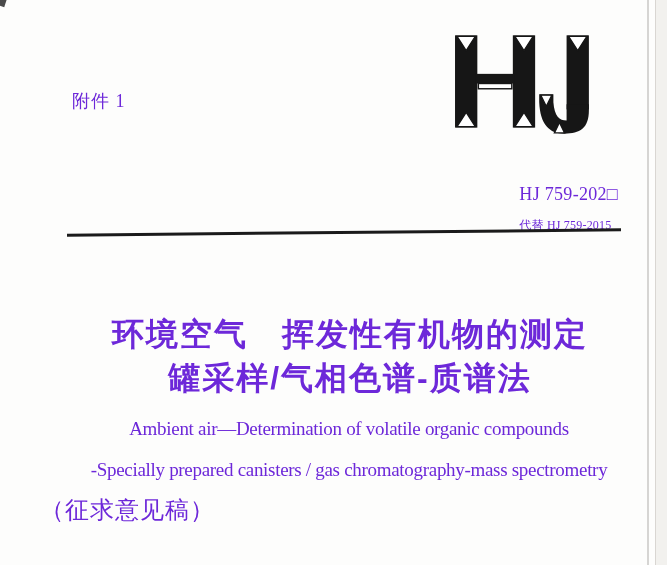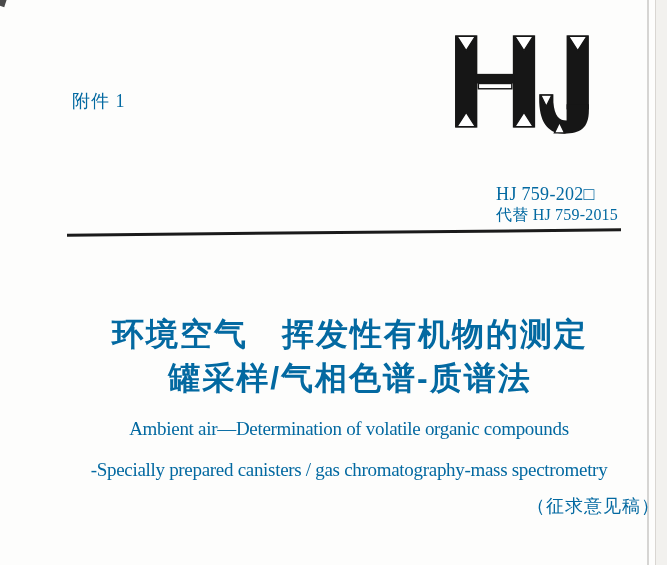--- a/index.html
+++ b/index.html
@@ -1,20 +1,20 @@
 <!DOCTYPE html>
 <html><head>
 <meta charset="utf-8">
 <style>
   html,body { margin:0; padding:0; }
   body { background:#ffffff; }
   .page {
     position:relative; width:667px; height:565px;
     background:#fdfdfc; overflow:hidden;
-    font-family:"Liberation Serif", serif; color:#0369a1;
+    font-family:"Liberation Serif", serif; color:#6d28d9;
   }
   
   .corner-speck {
     position:absolute; left:-3px; top:-4px; width:9px; height:10px;
     background:#4a4a4a; transform:rotate(18deg);
   }
   .scan-edge-line {
     position:absolute; left:647px; top:0; width:2px; height:565px;
     background:#b6b4b0; opacity:.55;
   }
@@ -38,21 +38,21 @@
     text-align:center; white-space:nowrap;
     font-size:31px; font-weight:700; letter-spacing:7px;
     font-family:"Liberation Serif", serif;
   }
   
   .std-num-block {
     position:absolute; right:49px; top:184px; 
     line-height:1.15;
   }
   .std-num { font-size:18px; letter-spacing:.3px; white-space:nowrap; }
-  .std-replaces { font-size:16px; margin-top:1px; letter-spacing:.2px; white-space:nowrap; }
+  .std-replaces { font-size:12px; margin-top:14px; letter-spacing:.2px; white-space:nowrap; }
   
   .header-rule {
     position:absolute; left:67px; top:231px; width:554px; height:2.6px;
     background:#1b1b1b; transform:rotate(-0.55deg);
   }
   
   .doc-title {
     position:absolute; left:40px; width:620px; text-align:center;
     font-family:"Liberation Sans", sans-serif; font-weight:700;
     font-size:32px; letter-spacing:2px; white-space:nowrap;
@@ -62,21 +62,21 @@
   
   .doc-title-en {
     position:absolute; left:24px; width:650px; text-align:center;
     font-size:19px; letter-spacing:-0.3px; white-space:nowrap;
   }
   .doc-title-en.l1 { top:418px; }
   .doc-title-en.l2 { top:459px; }
   
   .draft-note {
     position:absolute; left:40px; top:494px; width:620px;
-    text-align:right; font-size:18px; letter-spacing:1px; white-space:nowrap;
+    text-align:left; font-size:24px; letter-spacing:1px; white-space:nowrap;
   }
   
   .hj-logo { position:absolute; left:453px; top:33px; width:144px; height:102px; }
 </style>
 </head>
 <body>
 
 <div class="page">
 
   <div class="corner-speck"></div>

